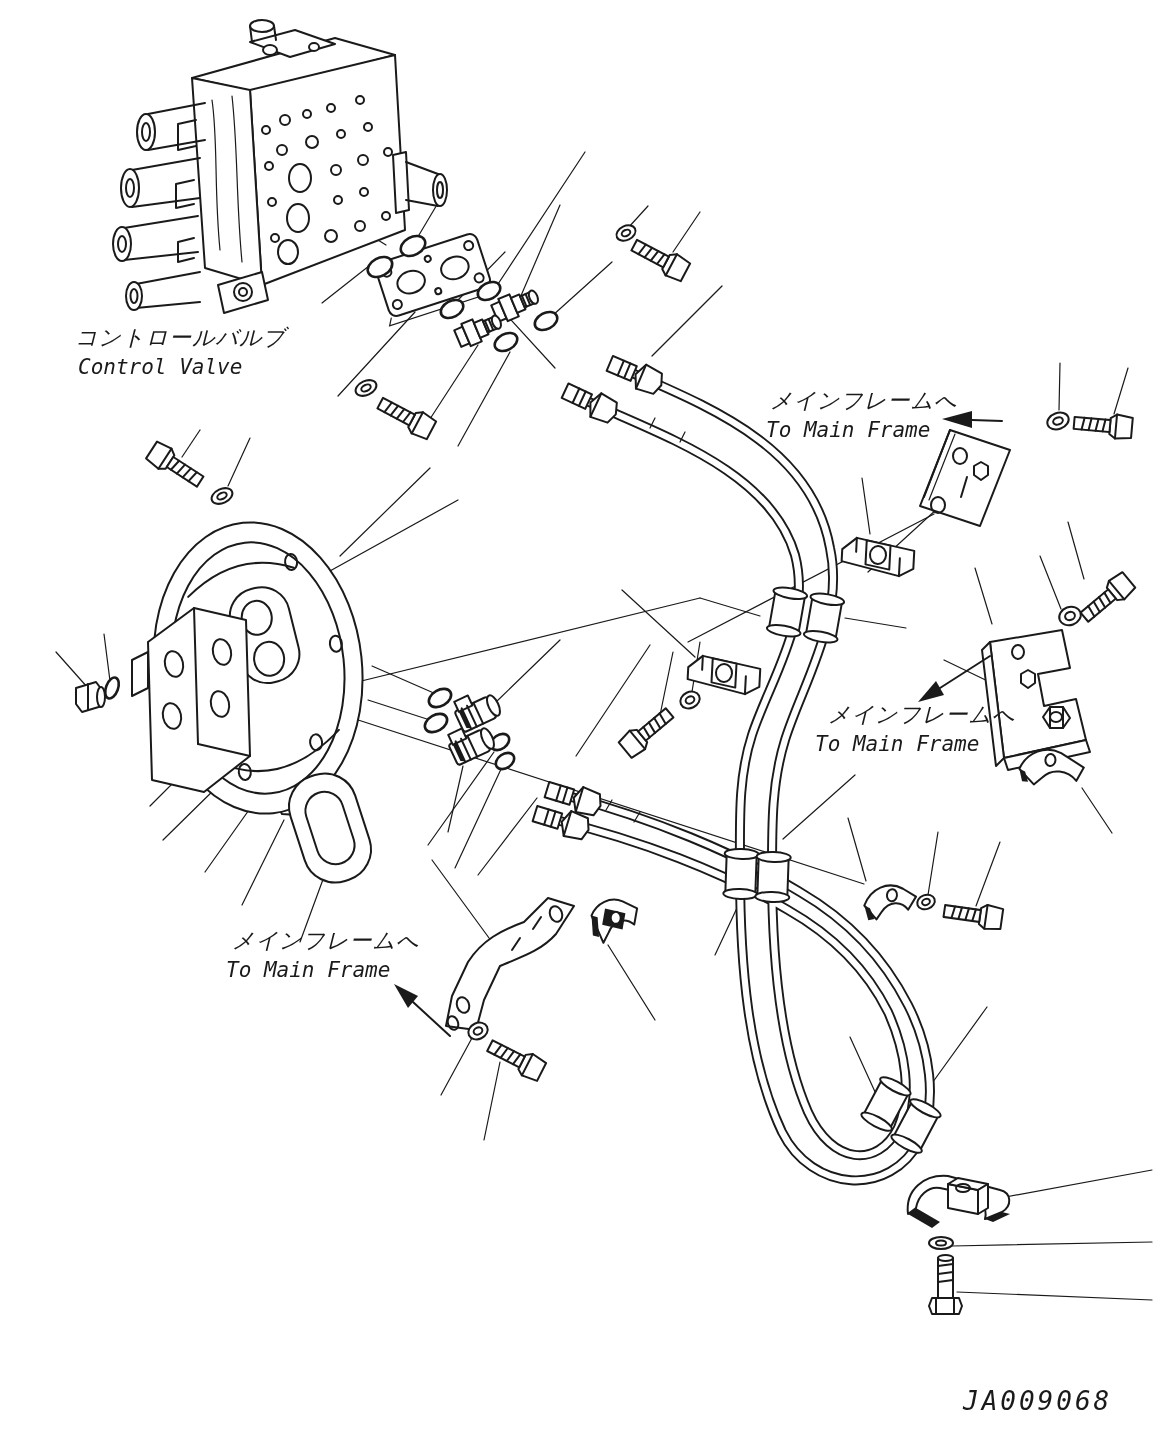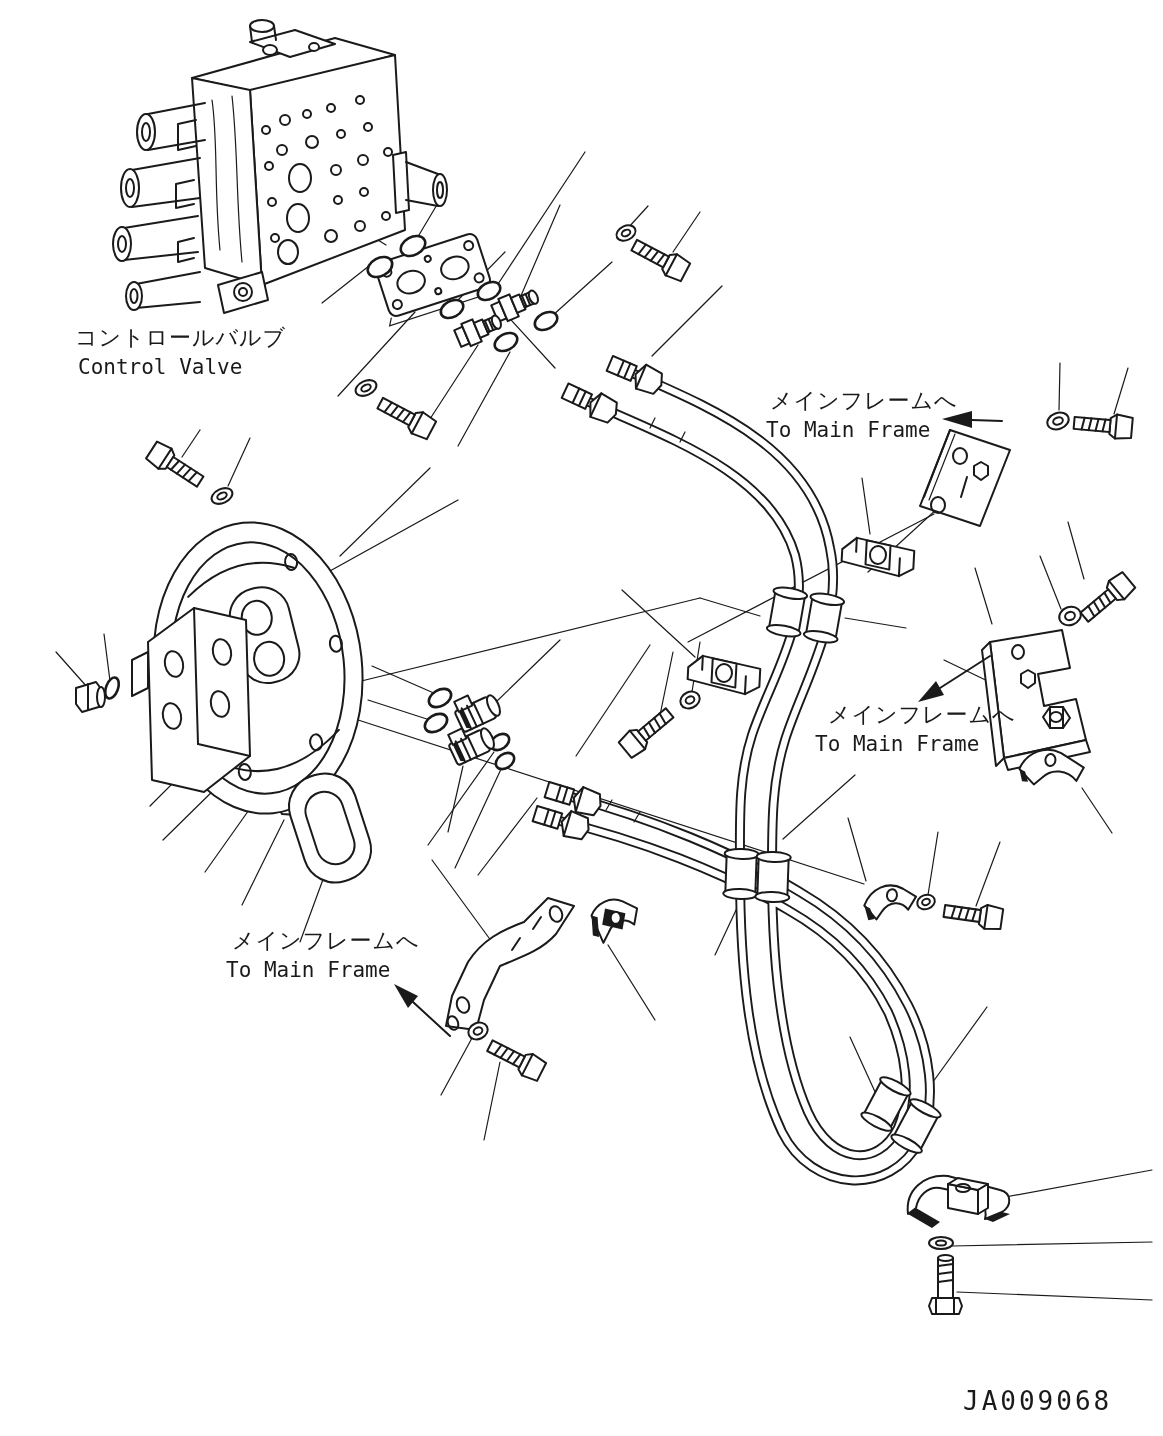--- a/index.html
+++ b/index.html
@@ -1,17 +1,17 @@
 <!DOCTYPE html>
 <html><head>
 <meta charset="utf-8">
 <style>
   html,body{margin:0;padding:0;background:#ffffff;}
   .page{position:relative;width:1163px;height:1436px;background:#fff;overflow:hidden;
-        font-family:"DejaVu Sans Mono","Liberation Mono",monospace;}
+        font-family:"DejaVu Sans Mono","Liberation Mono",monospace;font-style:italic;}
   svg{position:absolute;left:0;top:0;}
   svg *{vector-effect:none;}
   .ln{stroke:#1a1a1a;fill:none;stroke-width:2;stroke-linecap:round;stroke-linejoin:round;}
   .lnt{stroke:#1a1a1a;fill:none;stroke-width:1.2;stroke-linecap:round;}
   .wh{fill:#ffffff;stroke:#1a1a1a;stroke-width:2;stroke-linejoin:round;}
   .wh3{fill:#ffffff;stroke:#1a1a1a;stroke-width:2.6;stroke-linejoin:round;}
   .bk{fill:#1a1a1a;stroke:none;}
   .hoseO{fill:none;stroke:#1a1a1a;stroke-width:10;stroke-linecap:round;}
   .hoseI{fill:none;stroke:#ffffff;stroke-width:6.2;stroke-linecap:round;}
   .lbl{fill:#1a1a1a;font-family:"DejaVu Sans Mono","Liberation Mono",monospace;font-size:21px;}

